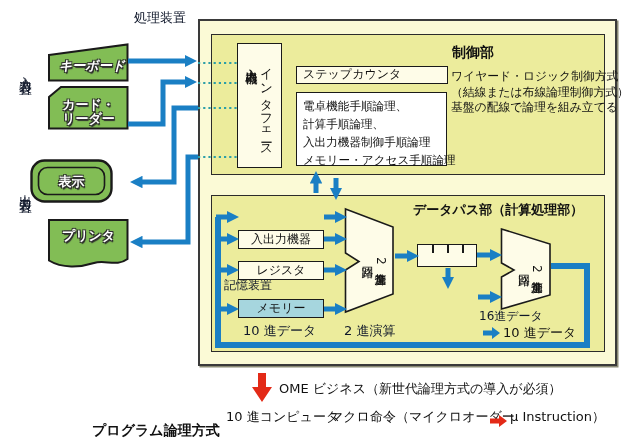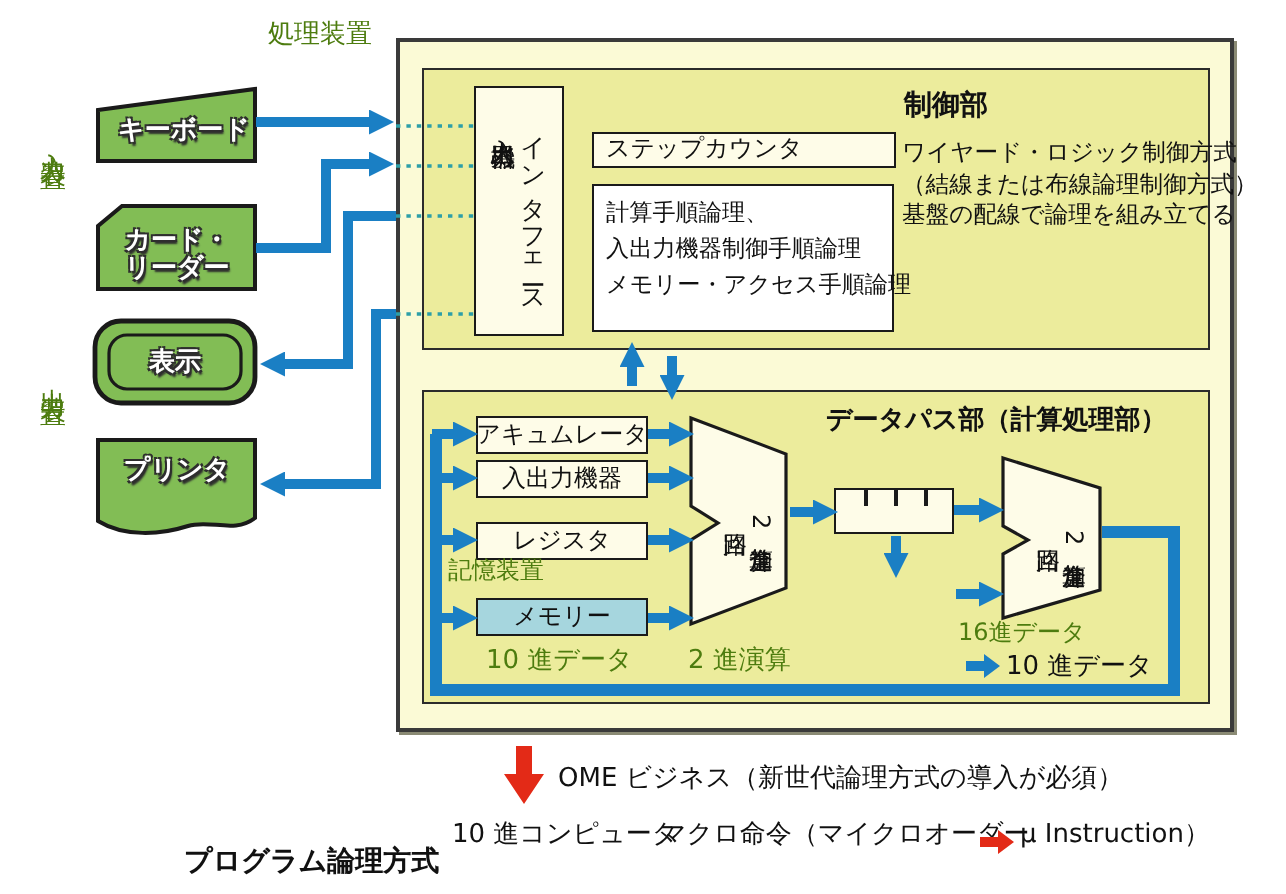--- a/index.html
+++ b/index.html
@@ -2,21 +2,21 @@
 <html><head>
 <meta charset="utf-8">
 <style>
   html,body{margin:0;padding:0;background:#fff;}
   #stage{
     position:relative;width:643px;height:447px;background:#ffffff;
     font-family:"DejaVu Sans",sans-serif;color:#111;overflow:hidden;
     -webkit-font-smoothing:antialiased;
   }
   .abs{position:absolute;}
-  .lbl{font-size:13px;line-height:1.15;color:#4d7c0f;}
+  .lbl{font-size:13px;line-height:1.15;color:#0f172a;}
   .vtext{writing-mode:vertical-rl;text-orientation:mixed;letter-spacing:2px;}
   
   .panel-outer{
     left:198px;top:19px;width:419px;height:347px;
     background:#FBFAD6;border:2px solid #3a3a3a;box-sizing:border-box;
     box-shadow:1.5px 1.5px 0 #8a8a74;
   }
   .panel-inner{
     background:#ECEC9C;border:1.6px solid #2b2b2b;box-sizing:border-box;
   }
@@ -59,24 +59,24 @@
   #hex-label{left:479px;top:310px;font-size:12px;}
   #hexdec-row{left:483px;top:324px;display:flex;align-items:center;gap:3px;font-size:13px;}
   
   .device{position:absolute;display:flex;align-items:center;justify-content:center;}
   .device svg{position:absolute;left:0;top:0;}
   .device .dlabel{
     position:relative;color:#fff;font-weight:bold;font-size:13px;line-height:14px;
     text-align:center;white-space:pre-line;
     text-shadow:-1px -1px 0 #2e2e2e,1px -1px 0 #2e2e2e,-1px 1px 0 #2e2e2e,1px 1px 0 #2e2e2e,1px 2px 1px #2e2e2e;
   }
-  #dev-keyboard{left:48px;top:43px;width:88px;height:39px;}
+  #dev-keyboard{left:48px;top:43px;width:88px;height:39px;font-style:italic;}
   #dev-keyboard .dlabel{margin-top:6px;}
-  #dev-card{left:48px;top:102px;width:81px;height:52px;}
-  #dev-display{left:46px;top:159px;width:83px;height:45px;}
+  #dev-card{left:48px;top:86px;width:81px;height:52px;}
+  #dev-display{left:30px;top:159px;width:83px;height:45px;}
   #dev-printer{left:48px;top:219px;width:81px;height:49px;}
   #dev-printer .dlabel{margin-bottom:16px;}
   
   #input-group-label{left:17px;top:66px;font-size:13px;}
   #output-group-label{left:17px;top:184px;font-size:13px;}
   #processor-label{left:134px;top:11px;font-size:13px;}
   
   #ome-arrow{left:252px;top:373px;}
   #ome-text{left:279px;top:380px;font-size:13px;white-space:nowrap;}
   #program-title{left:92px;top:406px;font-size:14px;font-weight:bold;white-space:nowrap;margin-top:16px;}
@@ -130,36 +130,34 @@
   </div>
 
   <div class="abs cream center" id="interface-box">
     <span class="vtext" style="white-space: pre-line;">インタフェース
 入出力機器</span>
   </div>
   <div class="abs cream" id="step-box">
     <span class="boxtext">ステップカウンタ</span>
   </div>
   <div class="abs" id="logic-box">
+    <div>電卓機能手順論理、</div>
     <div>計算手順論理、</div>
     <div>入出力機器制御手順論理</div>
     <div>メモリー・アクセス手順論理</div>
   </div>
   <div class="abs" id="control-title">制御部</div>
   <div class="abs" id="control-desc">
     <div>ワイヤード・ロジック制御方式</div>
     <div>（結線または布線論理制御方式）</div>
     <div>基盤の配線で論理を組み立てる</div>
   </div>
 
   <div class="abs" id="datapath-title">データパス部（計算処理部）</div>
 
-  <div class="abs cream reg" id="reg-accumulator">
-    <span class="boxtext">アキュムレータ</span>
-  </div>
   <div class="abs cream reg" id="reg-input">
     <span class="boxtext">入出力機器</span>
   </div>
   <div class="abs cream reg" id="reg-register">
     <span class="boxtext">レジスタ</span>
   </div>
   <div class="abs lbl" id="storage-label">記憶装置</div>
   <div class="abs cream reg" id="reg-memory">
     <span class="boxtext">メモリー</span>
   </div>

